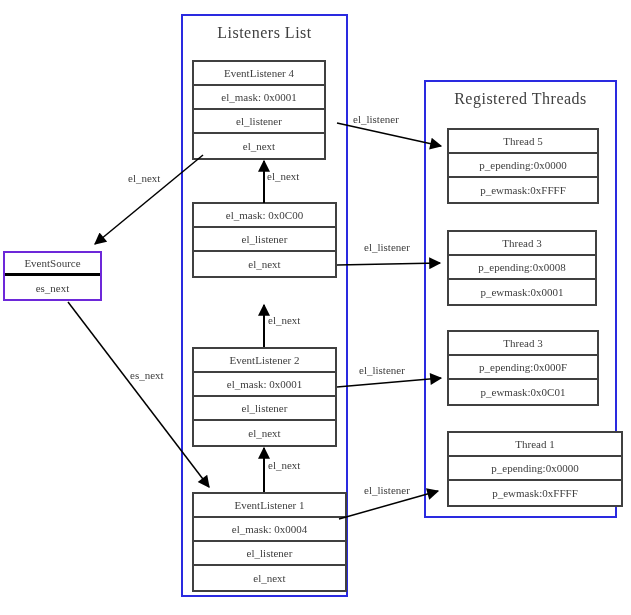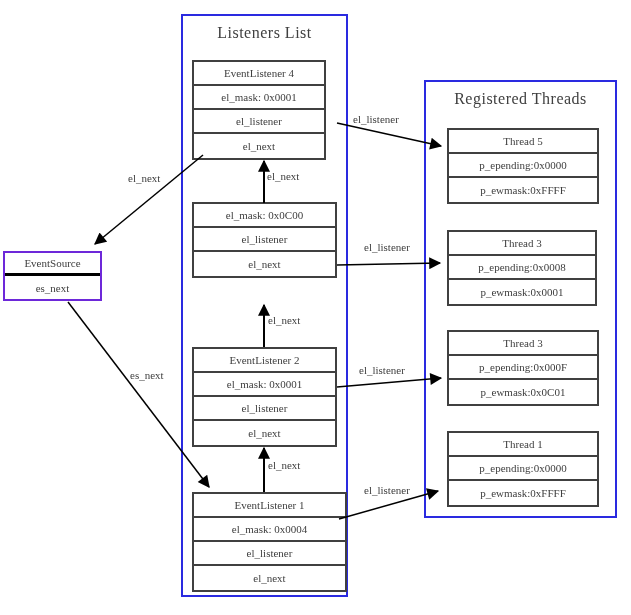--- a/index.html
+++ b/index.html
@@ -90,21 +90,21 @@
     <div class="cell">p_epending:0x0008</div>
     <div class="cell">p_ewmask:0x0001</div>
   </div>
 
   <div class="node" style="left:447px;top:330px;width:152px;">
     <div class="cell">Thread 3</div>
     <div class="cell">p_epending:0x000F</div>
     <div class="cell">p_ewmask:0x0C01</div>
   </div>
 
-  <div class="node" style="left:447px;top:431px;width:152px;">
+  <div class="node" style="left:447px;top:431px;width:176px;">
     <div class="cell">Thread 1</div>
     <div class="cell">p_epending:0x0000</div>
     <div class="cell">p_ewmask:0xFFFF</div>
   </div>
 
   <svg class="wires" width="631" height="615" viewBox="0 0 631 615">
     <defs>
       <marker id="arrow" markerUnits="userSpaceOnUse" markerWidth="14" markerHeight="12" viewBox="0 0 10 10" refX="9" refY="5" orient="auto">
         <path d="M0,0 L10,5 L0,10 z" fill="#000"></path>
       </marker>

